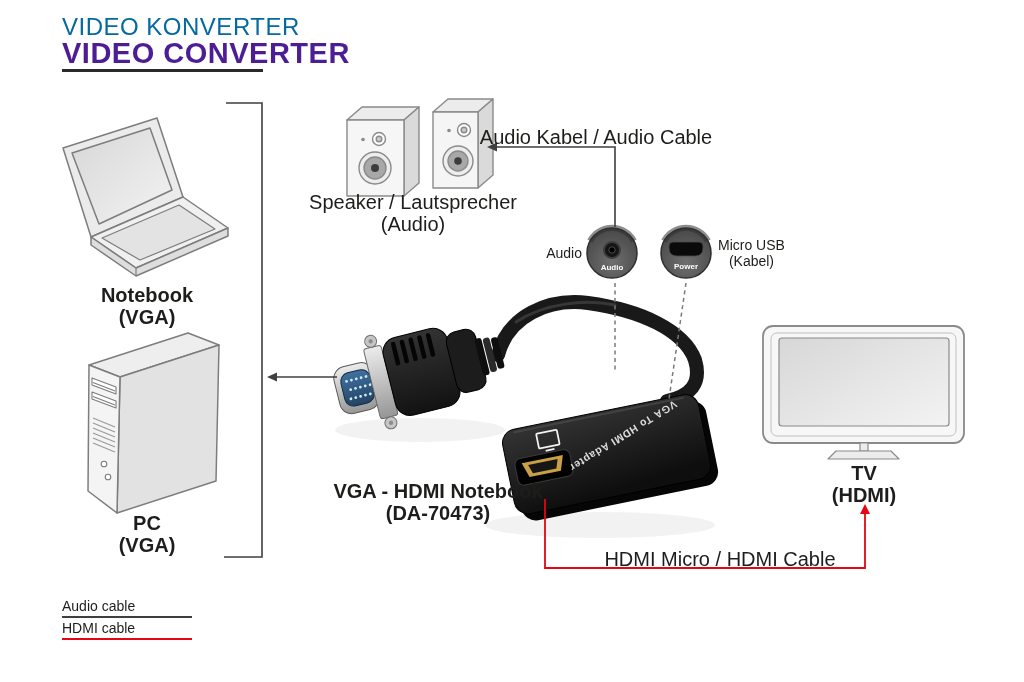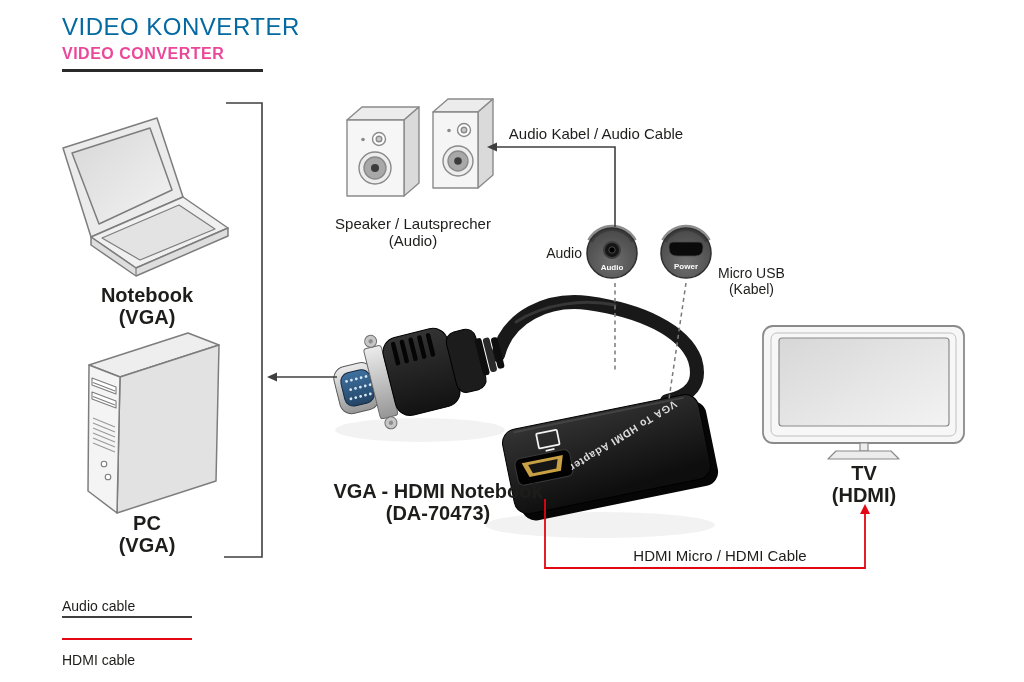--- a/index.html
+++ b/index.html
@@ -2,28 +2,28 @@
 <html><head>
 <meta charset="utf-8">
 <style>
   html,body{margin:0;padding:0;background:#fff;}
   .stage{position:relative;width:1024px;height:682px;background:#ffffff;overflow:hidden;
          font-family:"Liberation Sans",sans-serif;color:#1d1d1b;}
   .diagram-svg{position:absolute;left:0;top:0;}
   
   .title-block{position:absolute;left:62px;top:13px;}
   .title-line1{font-size:24px;font-weight:400;letter-spacing:.5px;color:#0369a1;line-height:27px;}
-  .title-line2{font-size:16px;font-weight:700;letter-spacing:.5px;color:#ec4899;line-height:27px;}
+  .title-line2{font-size:29px;font-weight:700;letter-spacing:.5px;color:#4c1d95;line-height:27px;}
   .title-rule{position:absolute;left:62px;top:69px;width:201px;height:3px;background:#2a2a2a;}
   
   .lbl{position:absolute;line-height:1.12;white-space:nowrap;}
   .lbl span{display:block;}
   .center{transform:translateX(-50%);text-align:center;}
   .bold{font-weight:700;font-size:20px;}
-  .reg{font-weight:400;font-size:15px;}
+  .reg{font-weight:400;font-size:20px;}
   .small{font-weight:400;font-size:14px;}
   
   .legend-line{position:absolute;height:2px;width:130px;left:62px;}
   .legend-audio-line{top:616px;background:#3f3f3f;}
   .legend-hdmi-line{top:638px;background:#e30613;}
   text{font-family:"Liberation Sans",sans-serif;}
 </style>
 </head>
 <body>
 
@@ -228,21 +228,21 @@
   <div class="lbl center bold" style="left:147px;top:284px;">
     <span>Notebook</span>
     <span>(VGA)</span>
   </div>
 
   <div class="lbl center bold" style="left:147px;top:512px;">
     <span>PC</span>
     <span>(VGA)</span>
   </div>
 
-  <div class="lbl center reg" style="left:413px;top:216px;">
+  <div class="lbl center reg" style="left:413px;top:191px;">
     <span>Speaker / Lautsprecher</span>
     <span>(Audio)</span>
   </div>
 
   <div class="lbl center bold" style="left:864px;top:462px;">
     <span>TV</span>
     <span>(HDMI)</span>
   </div>
 
   <div class="lbl center bold" style="left:438px;top:480px;">
@@ -251,32 +251,32 @@
   </div>
 
   <div class="lbl center reg" style="left:596px;top:126px;">
     <span>Audio Kabel / Audio Cable</span>
   </div>
 
   <div class="lbl small" style="right:442px;top:246px;text-align:right;">
     <span>Audio</span>
   </div>
 
-  <div class="lbl small" style="left:718px;top:238px;text-align:center;margin-top:28px;">
+  <div class="lbl small" style="left:718px;top:238px;text-align:center;">
     <span>Micro USB</span>
     <span>(Kabel)</span>
   </div>
 
   <div class="lbl center reg" style="left:720px;top:548px;">
     <span>HDMI Micro / HDMI Cable</span>
   </div>
 
   <div class="lbl small" style="left:62px;top:599px;">
     <span>Audio cable</span>
   </div>
   <div class="legend-line legend-audio-line"></div>
 
-  <div class="lbl small" style="left:62px;top:653px;">
+  <div class="lbl small" style="left:62px;top:621px;">
     <span>HDMI cable</span>
   </div>
   <div class="legend-line legend-hdmi-line"></div>
 
 </div>
 
 </body></html>

